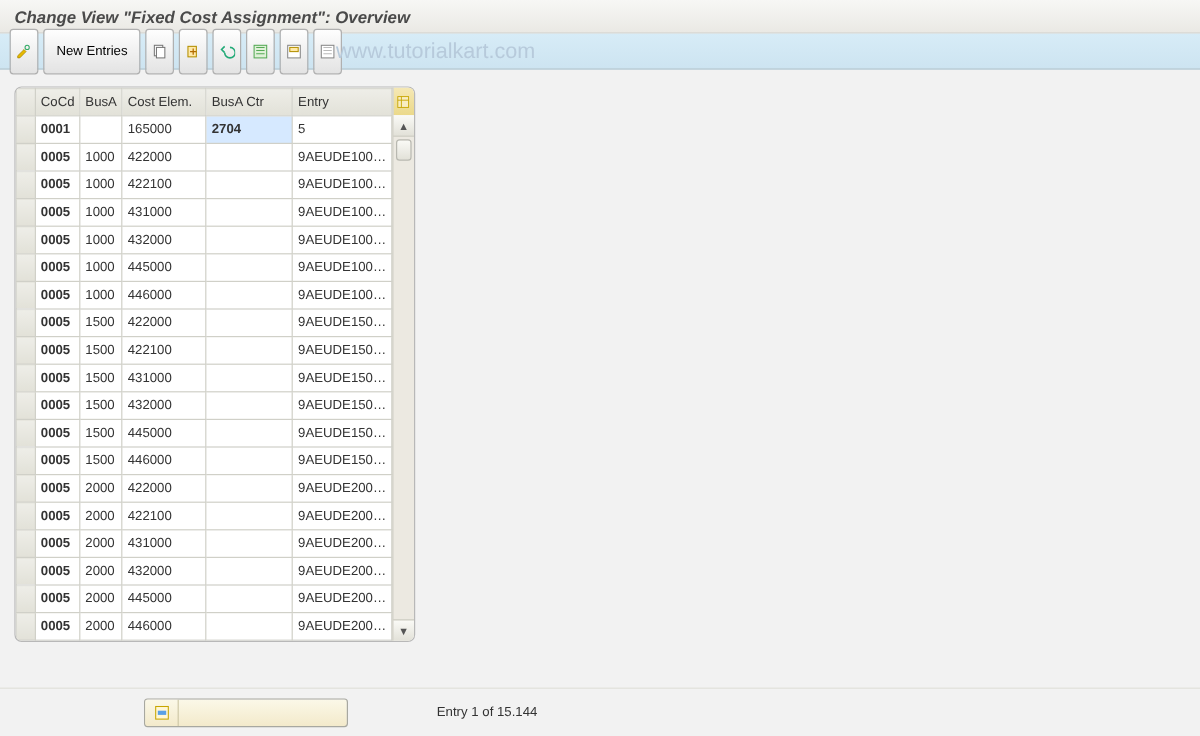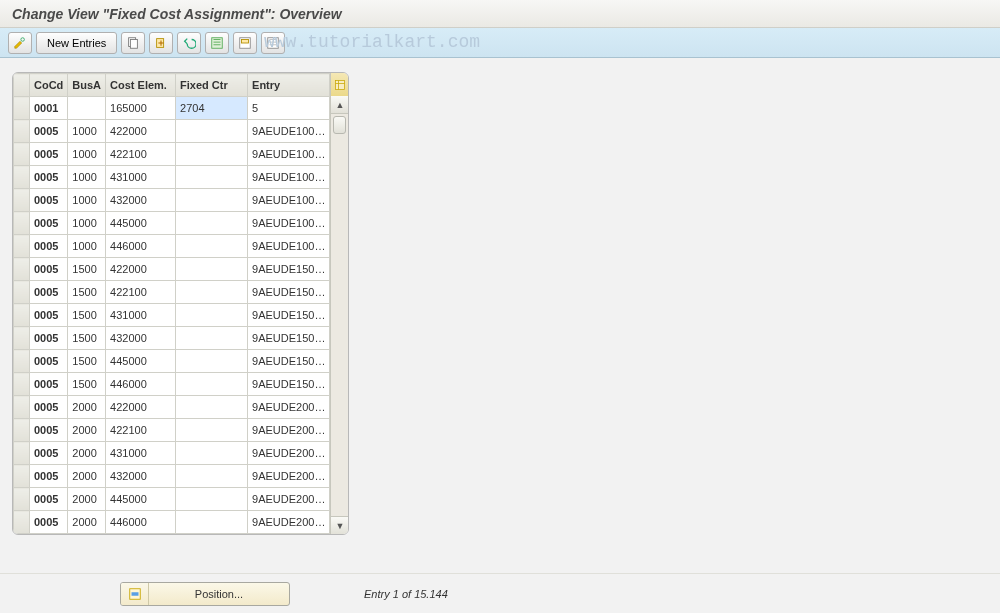--- a/index.html
+++ b/index.html
@@ -29,40 +29,40 @@
     height: 30px;
     background: linear-gradient(#d7ecf7, #cde4f1);
     border-bottom: 1px solid #a8c2d0;
     display: flex;
     align-items: center;
     padding: 0 8px;
     gap: 4px;
     position: relative;
   }
   .toolbar-btn {
-    height: 22px;
+    height: 38px;
     min-width: 22px;
     background: linear-gradient(#fefefe, #e3e3e3);
     border: 1px solid #b0b0b0;
     border-radius: 3px;
     display: inline-flex;
     align-items: center;
     justify-content: center;
     padding: 0 4px;
     cursor: pointer;
     font-size: 11px;
   }
   .toolbar-btn.text-btn { padding: 0 10px; }
   .toolbar .watermark {
     position: absolute;
-    left: 264px;
+    left: 280px;
     top: 4px;
     font-size: 18px;
     color: #b7cadb;
-    font-family: Liberation Mono, monospace;
+    font-family: Liberation Sans, sans-serif;
     pointer-events: none;
   }
   .content-area {
     padding: 14px 12px 0 12px;
   }
   .table-wrap {
     display: inline-block;
     border: 1px solid #b8b8b8;
     border-radius: 6px;
     overflow: hidden;
@@ -80,28 +80,28 @@
   table.grid th, table.grid td {
     border: 1px solid #d0d0c8;
     height: 23px;
     padding: 0 4px;
     text-align: left;
     white-space: nowrap;
     overflow: hidden;
   }
   table.grid th {
     background: linear-gradient(#eeeee8, #e2e1d8);
-    font-weight: bold;
+    font-weight: normal;
     color: #333;
   }
   .col-sel { width: 16px; min-width:16px; background: linear-gradient(#eeeee8,#e2e1d8) !important; }
   .col-cocd { width: 34px; min-width:34px;font-weight:bold;}
   .col-busa { width: 34px; min-width:34px;margin-left:12px;}
   .col-elem { width: 70px; min-width:70px;margin-top:35px;}
-  .col-cctr { width: 72px; min-width:72px;}
+  .col-cctr { width: 72px; min-width:72px;font-weight:bold;}
   .col-order{ width: 76px; min-width:76px;}
   td.sel-cell { background: linear-gradient(#eeeee8,#e2e1d8); }
   td.input-cell { background: #fff; }
   td.input-cell.highlighted { background: #d6e9ff; }
   .config-btn {
     width: 18px;
     background: linear-gradient(#f5e8b5,#ebd98a);
     border-left:1px solid #c7c7bd;
     display:flex; align-items:center; justify-content:center;
   }
@@ -152,21 +152,21 @@
     width:28px;
     background: linear-gradient(#fbf8e8,#f3eacb);
     border-right:1px solid #cfc9a8;
     display:flex;align-items:center;justify-content:center;
   }
   .position-btn .lbl {
     flex:1;
     display:flex;align-items:center;justify-content:center;
     font-size:11px;color:#333;
   }
-  .entry-status { margin-left: 50px; color:#333; font-size:11px;font-style:italic;}
+  .entry-status { margin-left: 50px; color:#333; font-size:11px;}
   svg { display:block; }
 </style>
 </head>
 <body>
 
 <div class="title-bar">
   <span class="title-text">Change View "Fixed Cost Assignment": Overview</span>
 </div>
 
 <div class="toolbar">
@@ -221,21 +221,21 @@
 <div class="content-area">
   <div class="table-wrap">
     <div class="table-inner">
       <table class="grid">
         <thead>
           <tr>
             <th class="col-sel"></th>
             <th class="col-cocd">CoCd</th>
             <th class="col-busa">BusA</th>
             <th class="col-elem">Cost Elem.</th>
-            <th class="col-cctr">Fixed Ctr</th>
+            <th class="col-cctr">BusA Ctr</th>
             <th class="col-order">Entry</th>
           </tr>
         </thead>
         <tbody id="grid-body">
             <tr>
               <td class="col-sel sel-cell"></td>
               <td class="col-cocd input-cell">0001</td>
               <td class="col-busa input-cell"></td>
               <td class="col-elem input-cell">165000</td>
               <td class="col-cctr input-cell highlighted">2704</td>
@@ -407,16 +407,15 @@
 </div>
 
 <div class="footer-bar">
   <div class="position-btn">
     <span class="ico">
       <svg width="14" height="14" viewBox="0 0 16 16">
           <rect x="2" y="2" width="12" height="12" fill="#fff7d6" stroke="#c7a500"></rect>
           <rect x="4" y="6" width="8" height="4" fill="#5aa0e6"></rect>
         </svg>
     </span>
-    <span class="lbl">Position...</span>
   </div>
   <span class="entry-status">Entry 1 of 15.144</span>
 </div>
 
 </body></html>

